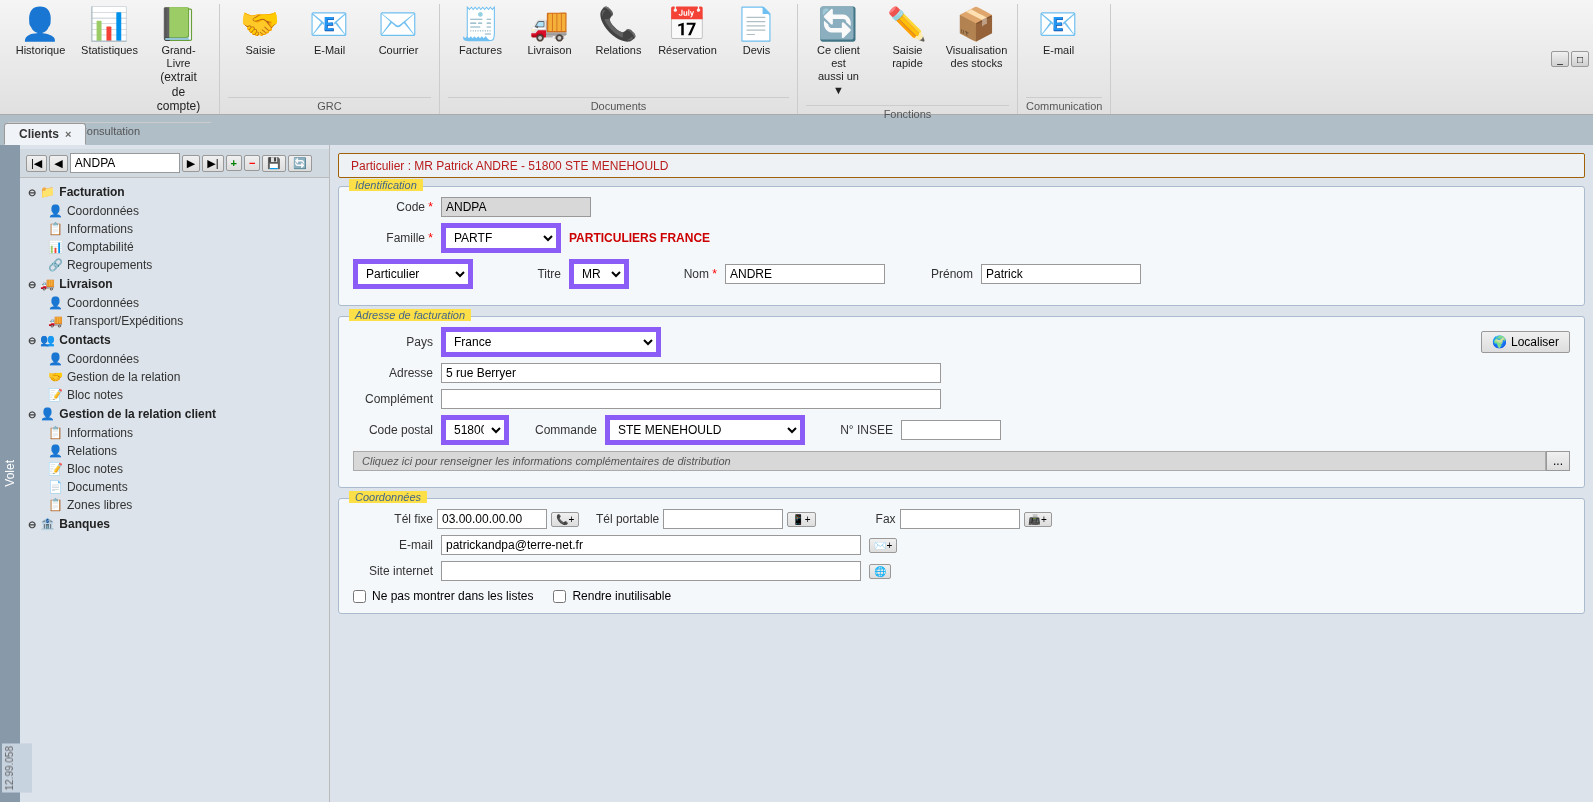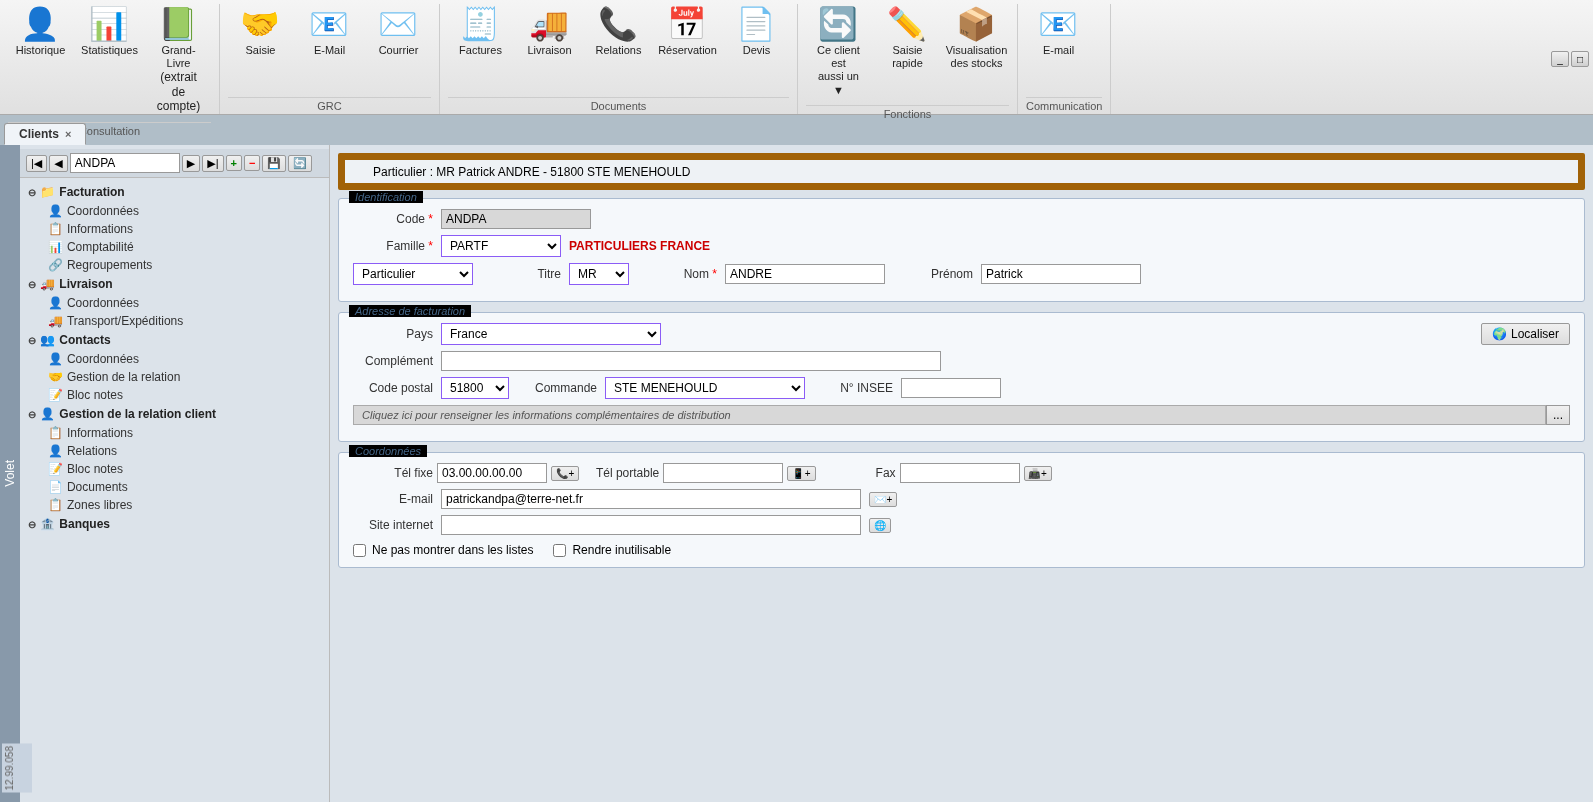--- a/index.html
+++ b/index.html
@@ -29,32 +29,32 @@
     .sidebar-tree { padding: 4px 0; }
     .tree-section { }
     .tree-section-header { display: flex; align-items: center; gap: 4px; padding: 3px 8px; cursor: pointer; font-weight: bold; color: #222; }
     .tree-item { display: flex; align-items: center; gap: 4px; padding: 2px 8px 2px 28px; cursor: pointer; color: #333; }
     .collapse-btn { font-size: 10px; color: #444; cursor: pointer; }
 
     
     .main-content { flex: 1; overflow-y: auto; padding: 8px; background: #dce3ea; }
 
     
-    .info-bar { background: #eef2f5; border: 7px solid #a16207; padding: 4px 28px; margin-bottom: 8px; font-size: 13px; color: #000000; border-radius: 2px; }
+    .info-bar { background: #eef2f5; border: 1px solid #a16207; padding: 4px 12px; margin-bottom: 8px; font-size: 13px; color: #b91c1c; border-radius: 2px; }
 
     
     .form-section { border: 1px solid #aabbd0; background: #f5f8fb; border-radius: 3px; margin-bottom: 10px; padding: 10px 14px 10px 14px; position: relative; }
-    .form-section-title { position: absolute; top: -8px; left: 10px; background: #000000; padding: 0 6px; font-size: 11px; color: #446688; font-style: italic; }
+    .form-section-title { position: absolute; top: -8px; left: 10px; background: #fde047; padding: 0 6px; font-size: 11px; color: #446688; font-style: italic; }
 
     .form-row { display: flex; align-items: center; gap: 8px; margin-bottom: 6px; flex-wrap: wrap; }
     .form-label { color: #333; min-width: 80px; text-align: right; white-space: nowrap; }
     .form-label.required::after { content: ' *'; color: red; }
     .form-input { border: 1px solid #999; padding: 2px 4px; font-size: 12px; background: #fff; }
     .form-input:read-only { background: #e8e8e8; }
-    .form-select { border: 1px solid #8b5cf6; padding: 2px 4px; font-size: 12px; background: #fff; cursor: pointer; }
+    .form-select { border: 5px solid #8b5cf6; padding: 2px 4px; font-size: 12px; background: #fff; cursor: pointer; }
     .form-input.gray { background: #d8d8d8; }
 
     .particuliers-label { color: #cc0000; font-weight: bold; font-size: 12px; }
 
     .localiser-btn { background: linear-gradient(to bottom, #f0f0f0, #ddd); border: 1px solid #999; padding: 3px 10px; cursor: pointer; border-radius: 2px; display: flex; align-items: center; gap: 4px; font-size: 12px; }
 
     .distribution-row { display: flex; align-items: center; }
     .distribution-text { background: #d8d8d8; border: 1px solid #aaa; padding: 3px 8px; font-size: 11px; color: #555; font-style: italic; flex: 1; cursor: pointer; }
     .distribution-btn { background: linear-gradient(to bottom, #f0f0f0, #ddd); border: 1px solid #999; padding: 2px 6px; cursor: pointer; }
 
@@ -350,20 +350,24 @@
         <select class="form-select" style="width:220px">
           <option>France</option>
         </select>
         <div style="flex:1"></div>
         <button class="localiser-btn">
           <span>🌍</span>
           <span>Localiser</span>
         </button>
       </div>
 
+      <div class="form-row">
+        <span class="form-label">Adresse</span>
+        <input type="text" class="form-input" value="5 rue Berryer" style="width: 500px;">
+      </div>
 
       <div class="form-row">
         <span class="form-label">Complément</span>
         <input type="text" class="form-input" style="width: 500px;">
       </div>
 
       <div class="form-row">
         <span class="form-label">Code postal</span>
         <select class="form-select" style="width:68px">
           <option>51800</option>

